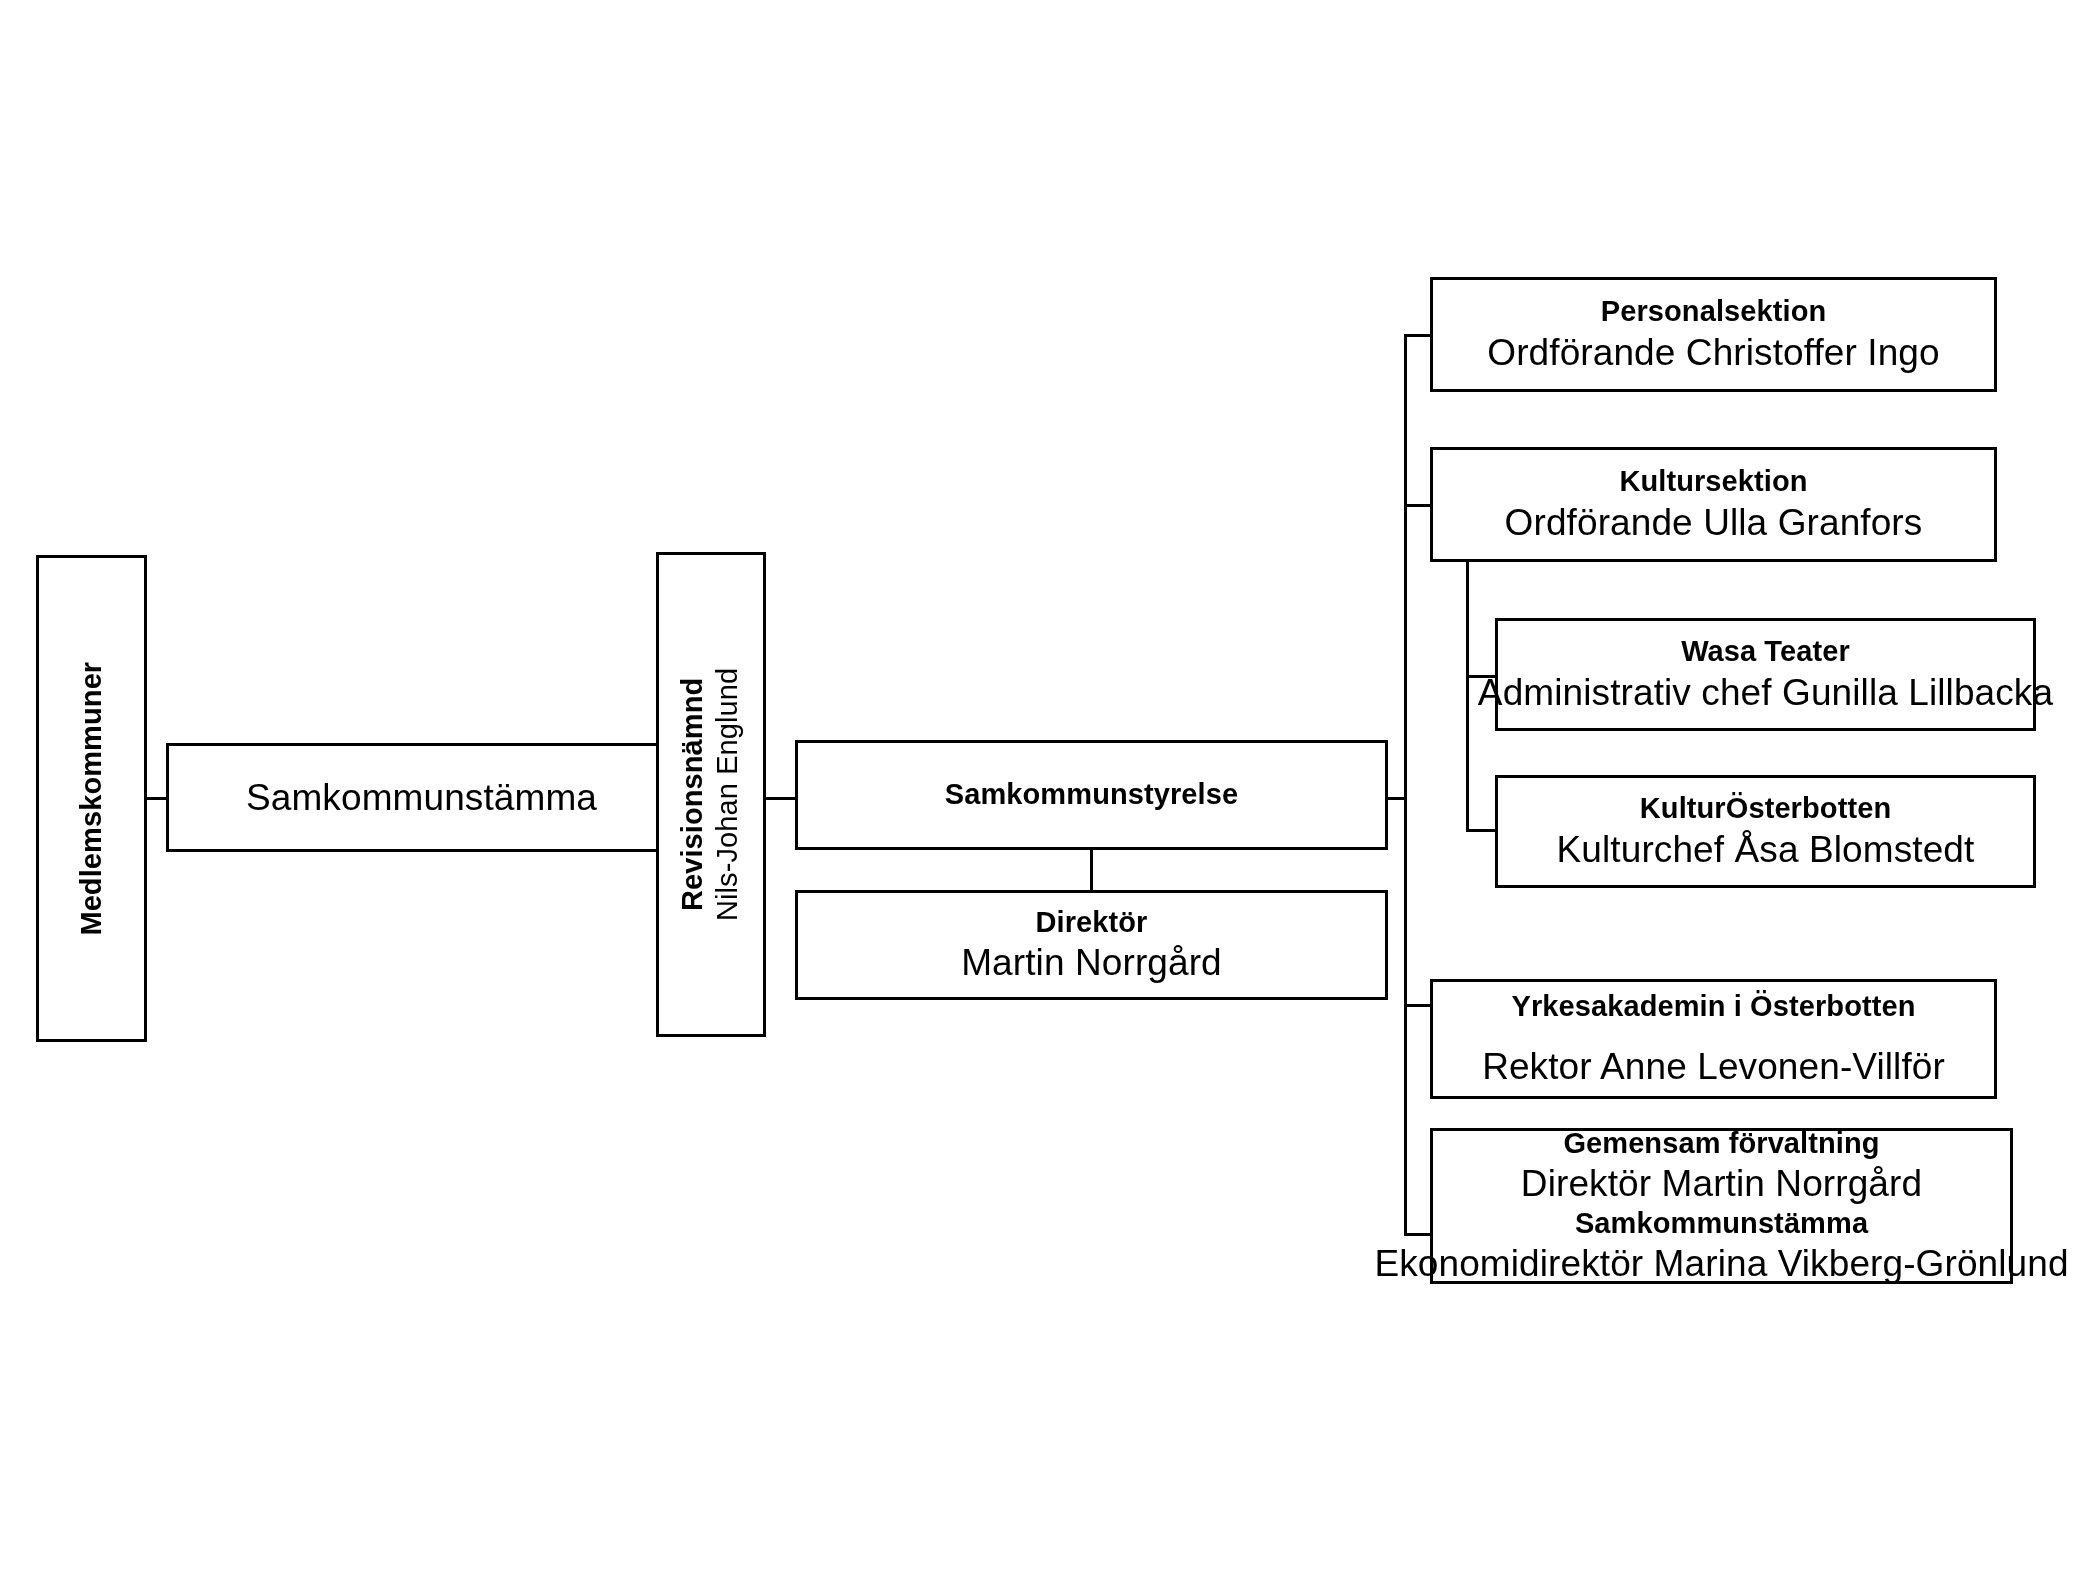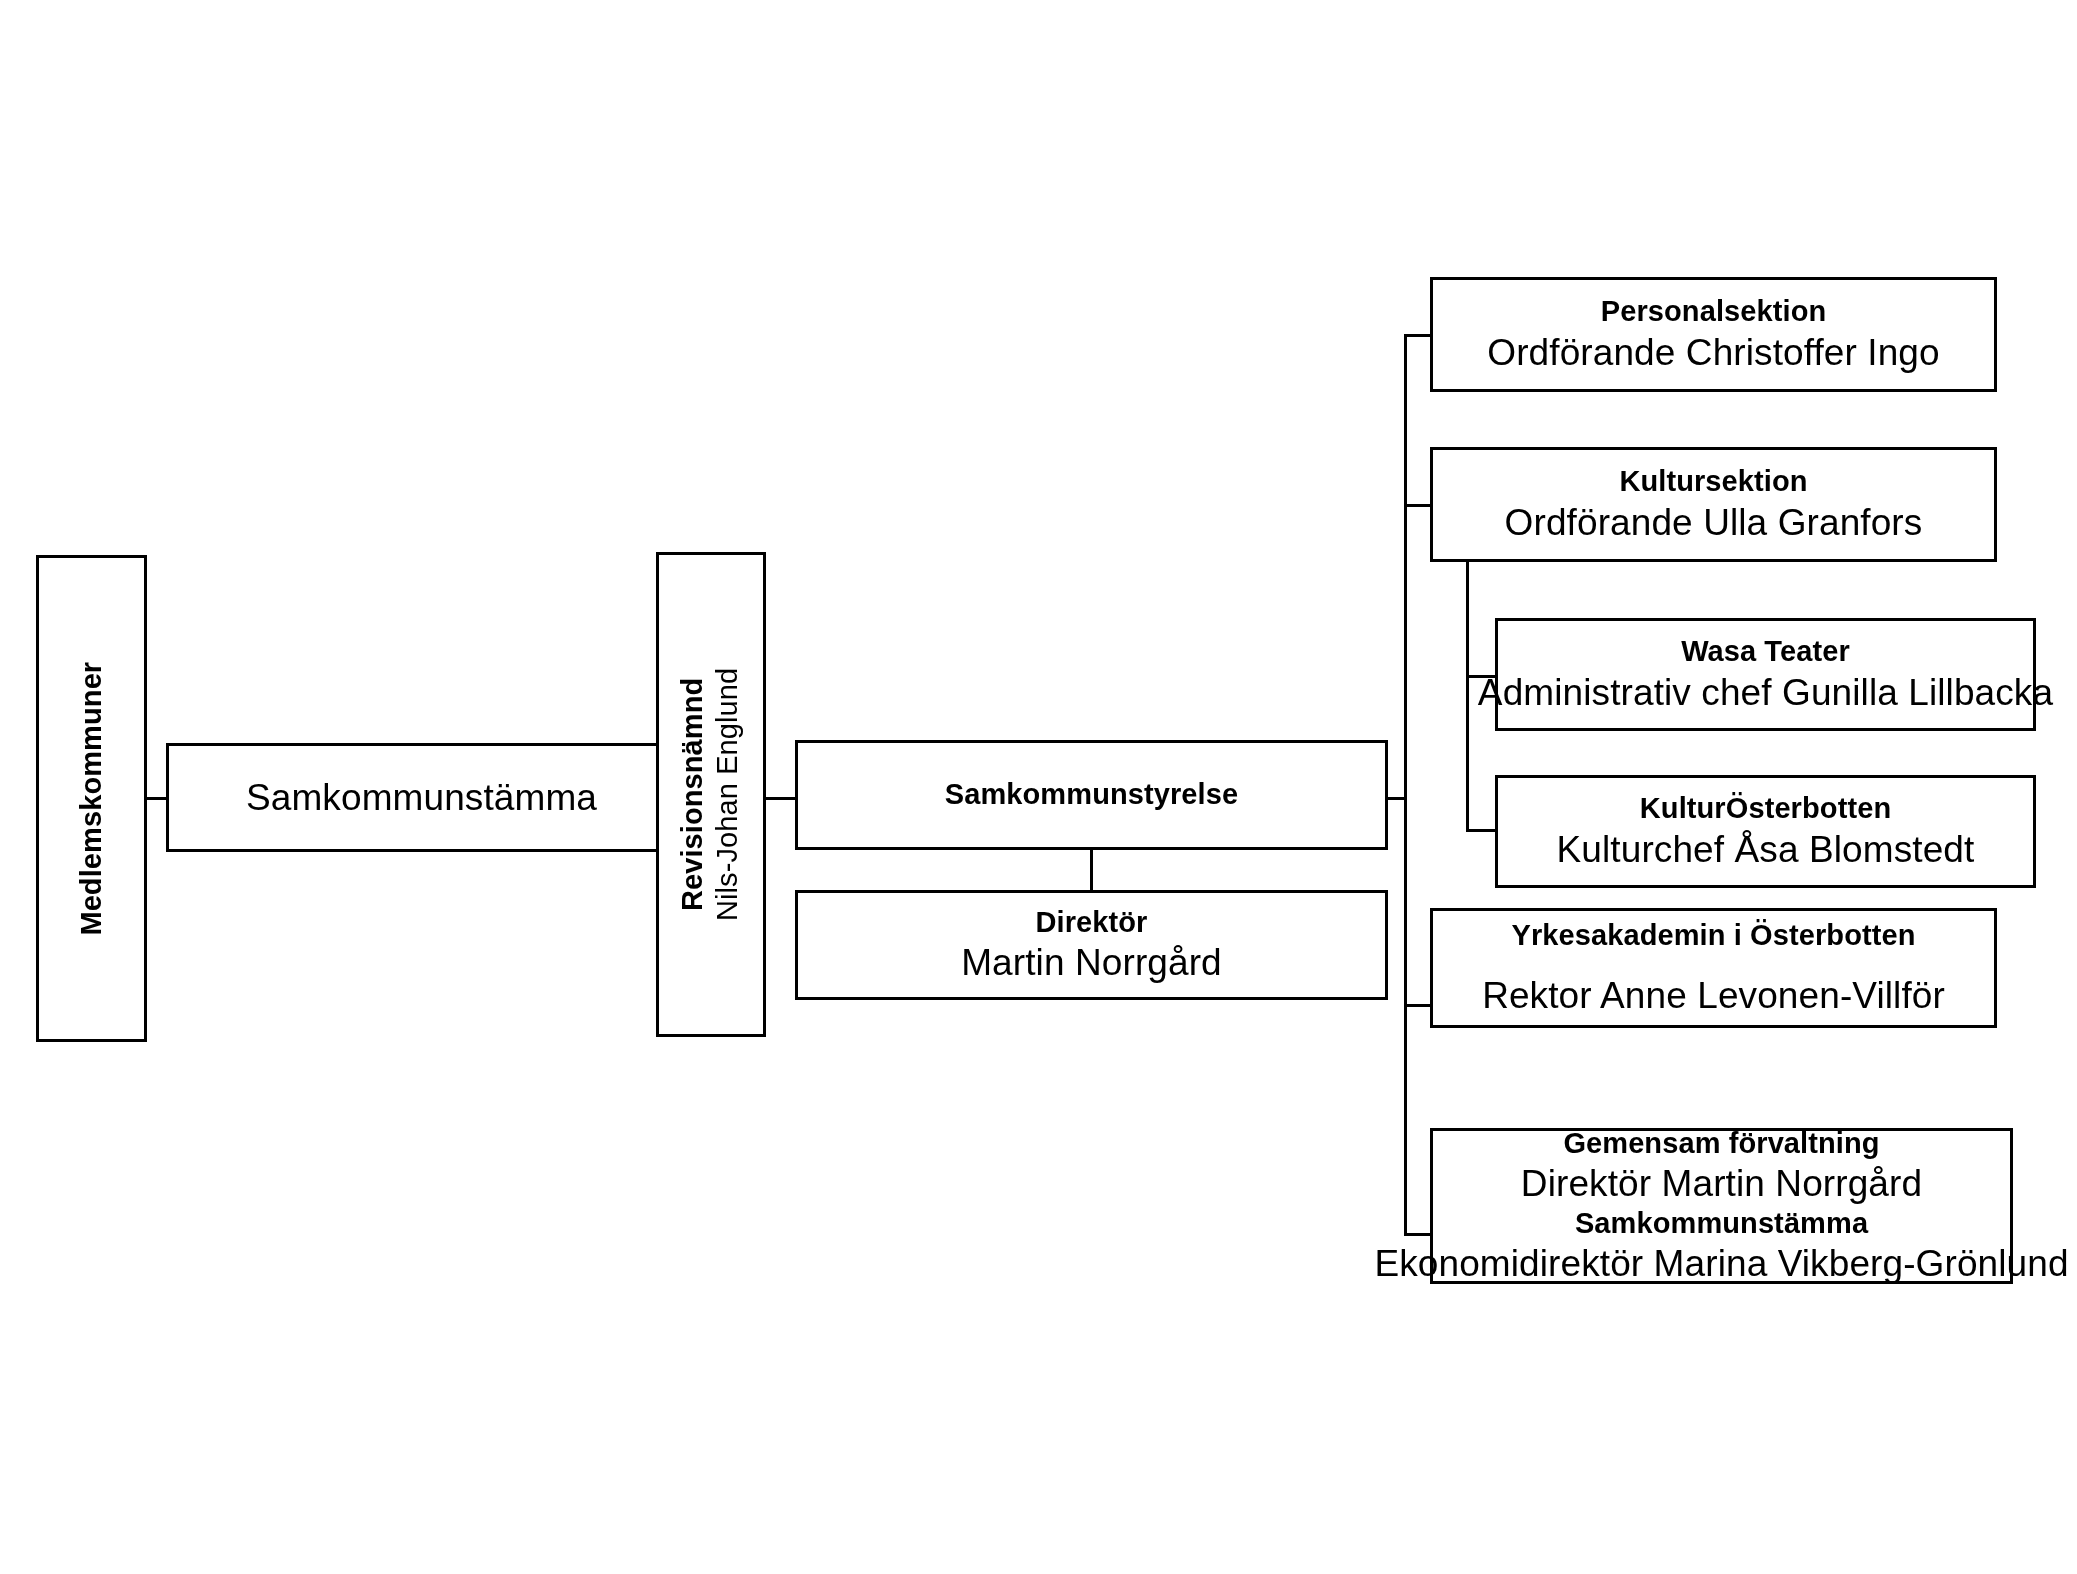--- a/index.html
+++ b/index.html
@@ -151,21 +151,21 @@
   <div class="node" style="left:1430px; top:447px; width:567px; height:115px;">
     <div class="title">Kultursektion</div>
     <div class="subtitle">Ordförande Ulla Granfors</div>
   </div>
 
   <div class="node" style="left:1495px; top:775px; width:541px; height:113px;text-align:center;">
     <div class="title">KulturÖsterbotten</div>
     <div class="subtitle">Kulturchef Åsa Blomstedt</div>
   </div>
 
-  <div class="node" style="left:1430px; top:908px; width:567px; height:120px;gap:20px;">
+  <div class="node" style="left:1430px; top:979px; width:567px; height:120px;gap:20px;">
     <div class="title">Yrkesakademin i Österbotten</div>
     <div class="subtitle">Rektor Anne Levonen-Villför</div>
   </div>
 
   <div class="node" style="left:1430px; top:1128px; width:583px; height:156px;">
     <div class="title">Gemensam förvaltning</div>
     <div class="subtitle">Direktör Martin Norrgård</div>
     <div class="group-gap"></div>
     <div class="title">Samkommunstämma</div>
     <div class="subtitle">Ekonomidirektör Marina Vikberg-Grönlund</div>

